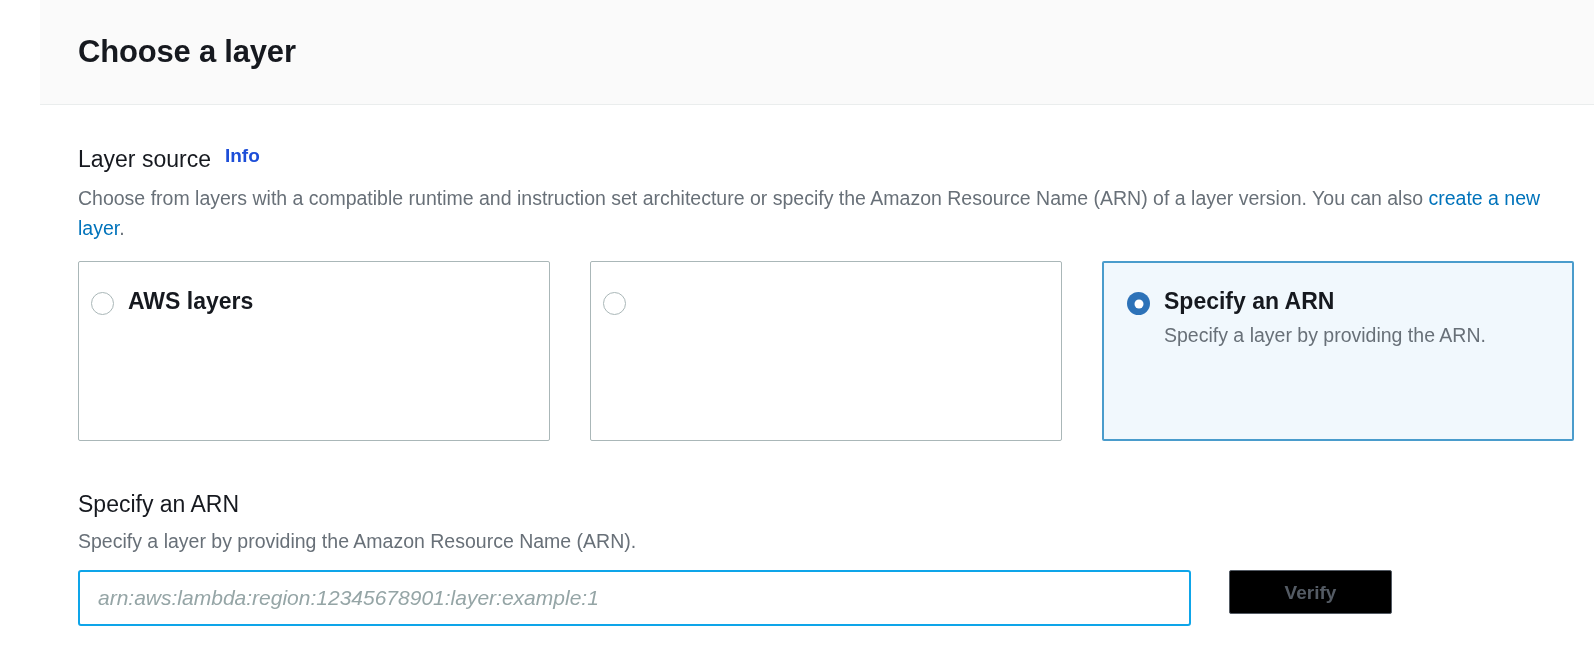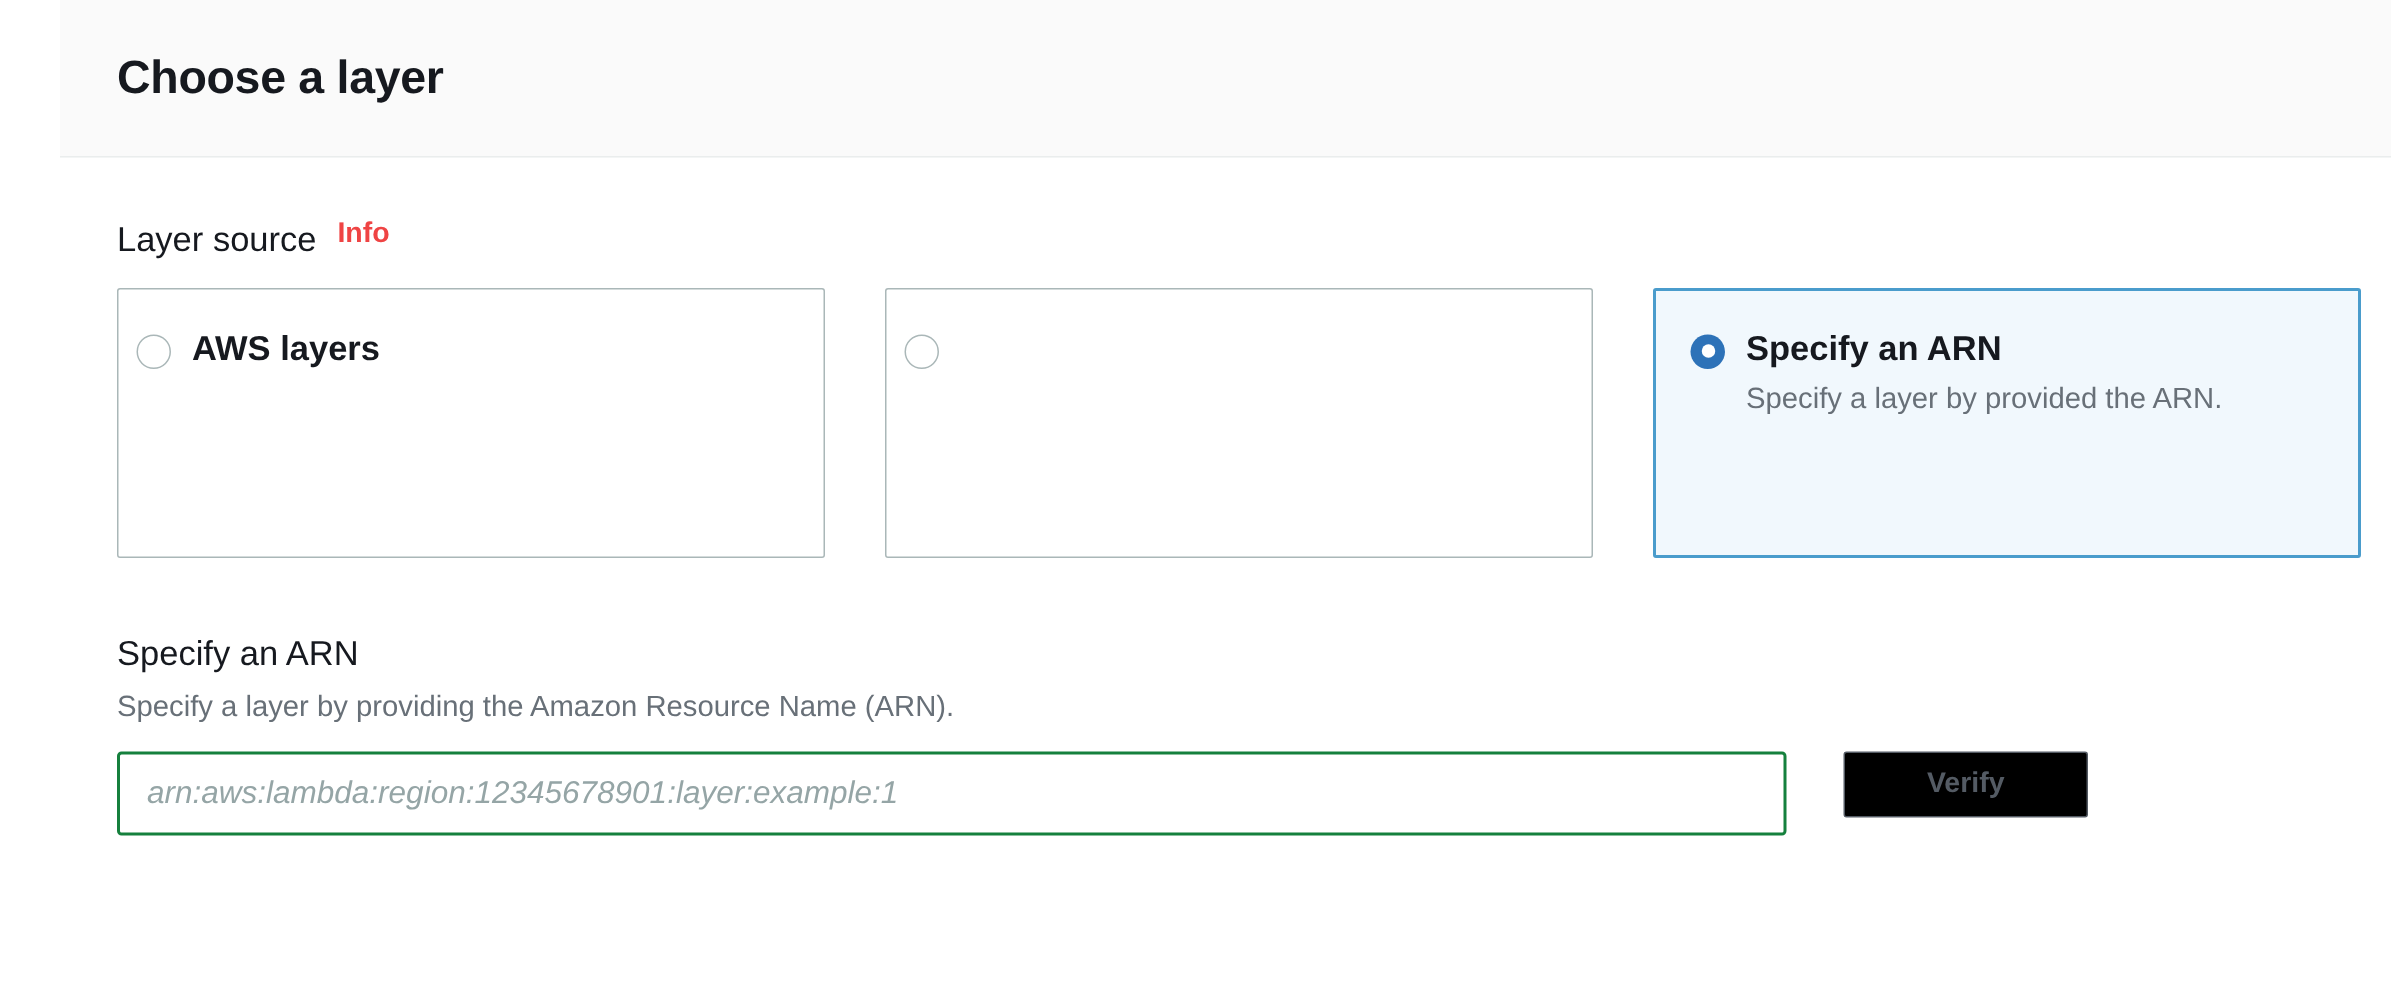--- a/index.html
+++ b/index.html
@@ -55,21 +55,21 @@
   }
   .field-label {
     font-size: 23px;
     font-weight: 400;
     color: #16191f;
     line-height: 1.25;
   }
   .info-link {
     font-size: 19px;
     font-weight: bold;
-    color: #ef4444;
+    color: #1d4ed8;
     cursor: pointer;
     text-decoration: none;
   }
 
   .field-description {
     font-size: 19.5px;
     color: #687078;
     line-height: 1.55;
     margin-top: 9px;
     max-width: 1470px;
@@ -165,21 +165,21 @@
   .input-row {
     display: flex;
     align-items: flex-start;
     gap: 38px;
     margin-top: 14px;
   }
   .arn-input {
     width: 1113px;
     height: 56px;
     box-sizing: border-box;
-    border: 2px solid #15803d;
+    border: 2px solid #0ea5e9;
     border-radius: 3px;
     background: #ffffff;
     font-family: "Liberation Sans", sans-serif;
     font-size: 21px;
     color: #16191f;
     padding: 0 14px 0 18px;
     outline: none;
   }
   .arn-input::placeholder {
     color: #95a5a6;
@@ -210,20 +210,23 @@
     <div class="modal-title">Choose a layer</div>
   </div>
 
   <div class="modal-body">
 
     <div class="field-label-row">
       <span class="field-label">Layer source</span>
       <a class="info-link">Info</a>
     </div>
 
+    <div class="field-description">
+      <span>Choose from layers with a compatible runtime and instruction set architecture or specify the Amazon Resource Name (ARN) of a layer version. You can also </span><a class="inline-link">create a new layer</a><span>.</span>
+    </div>
 
     <div class="tile-row">
 
       <div class="tile">
         <div class="tile-inner">
           <span class="radio"></span>
           <div class="tile-text">
             <div class="tile-title">AWS layers</div>
           </div>
         </div>
@@ -235,21 +238,21 @@
           <div class="tile-text">
           </div>
         </div>
       </div>
 
       <div class="tile selected">
         <div class="tile-inner">
           <span class="radio"></span>
           <div class="tile-text">
             <div class="tile-title">Specify an ARN</div>
-            <div class="tile-desc">Specify a layer by provided the ARN.</div>
+            <div class="tile-desc">Specify a layer by providing the ARN.</div>
           </div>
         </div>
       </div>
 
     </div>
 
     <div class="arn-section">
       <div class="section-title">Specify an ARN</div>
       <div class="section-desc">Specify a layer by providing the Amazon Resource Name (ARN).</div>
       <div class="input-row">

